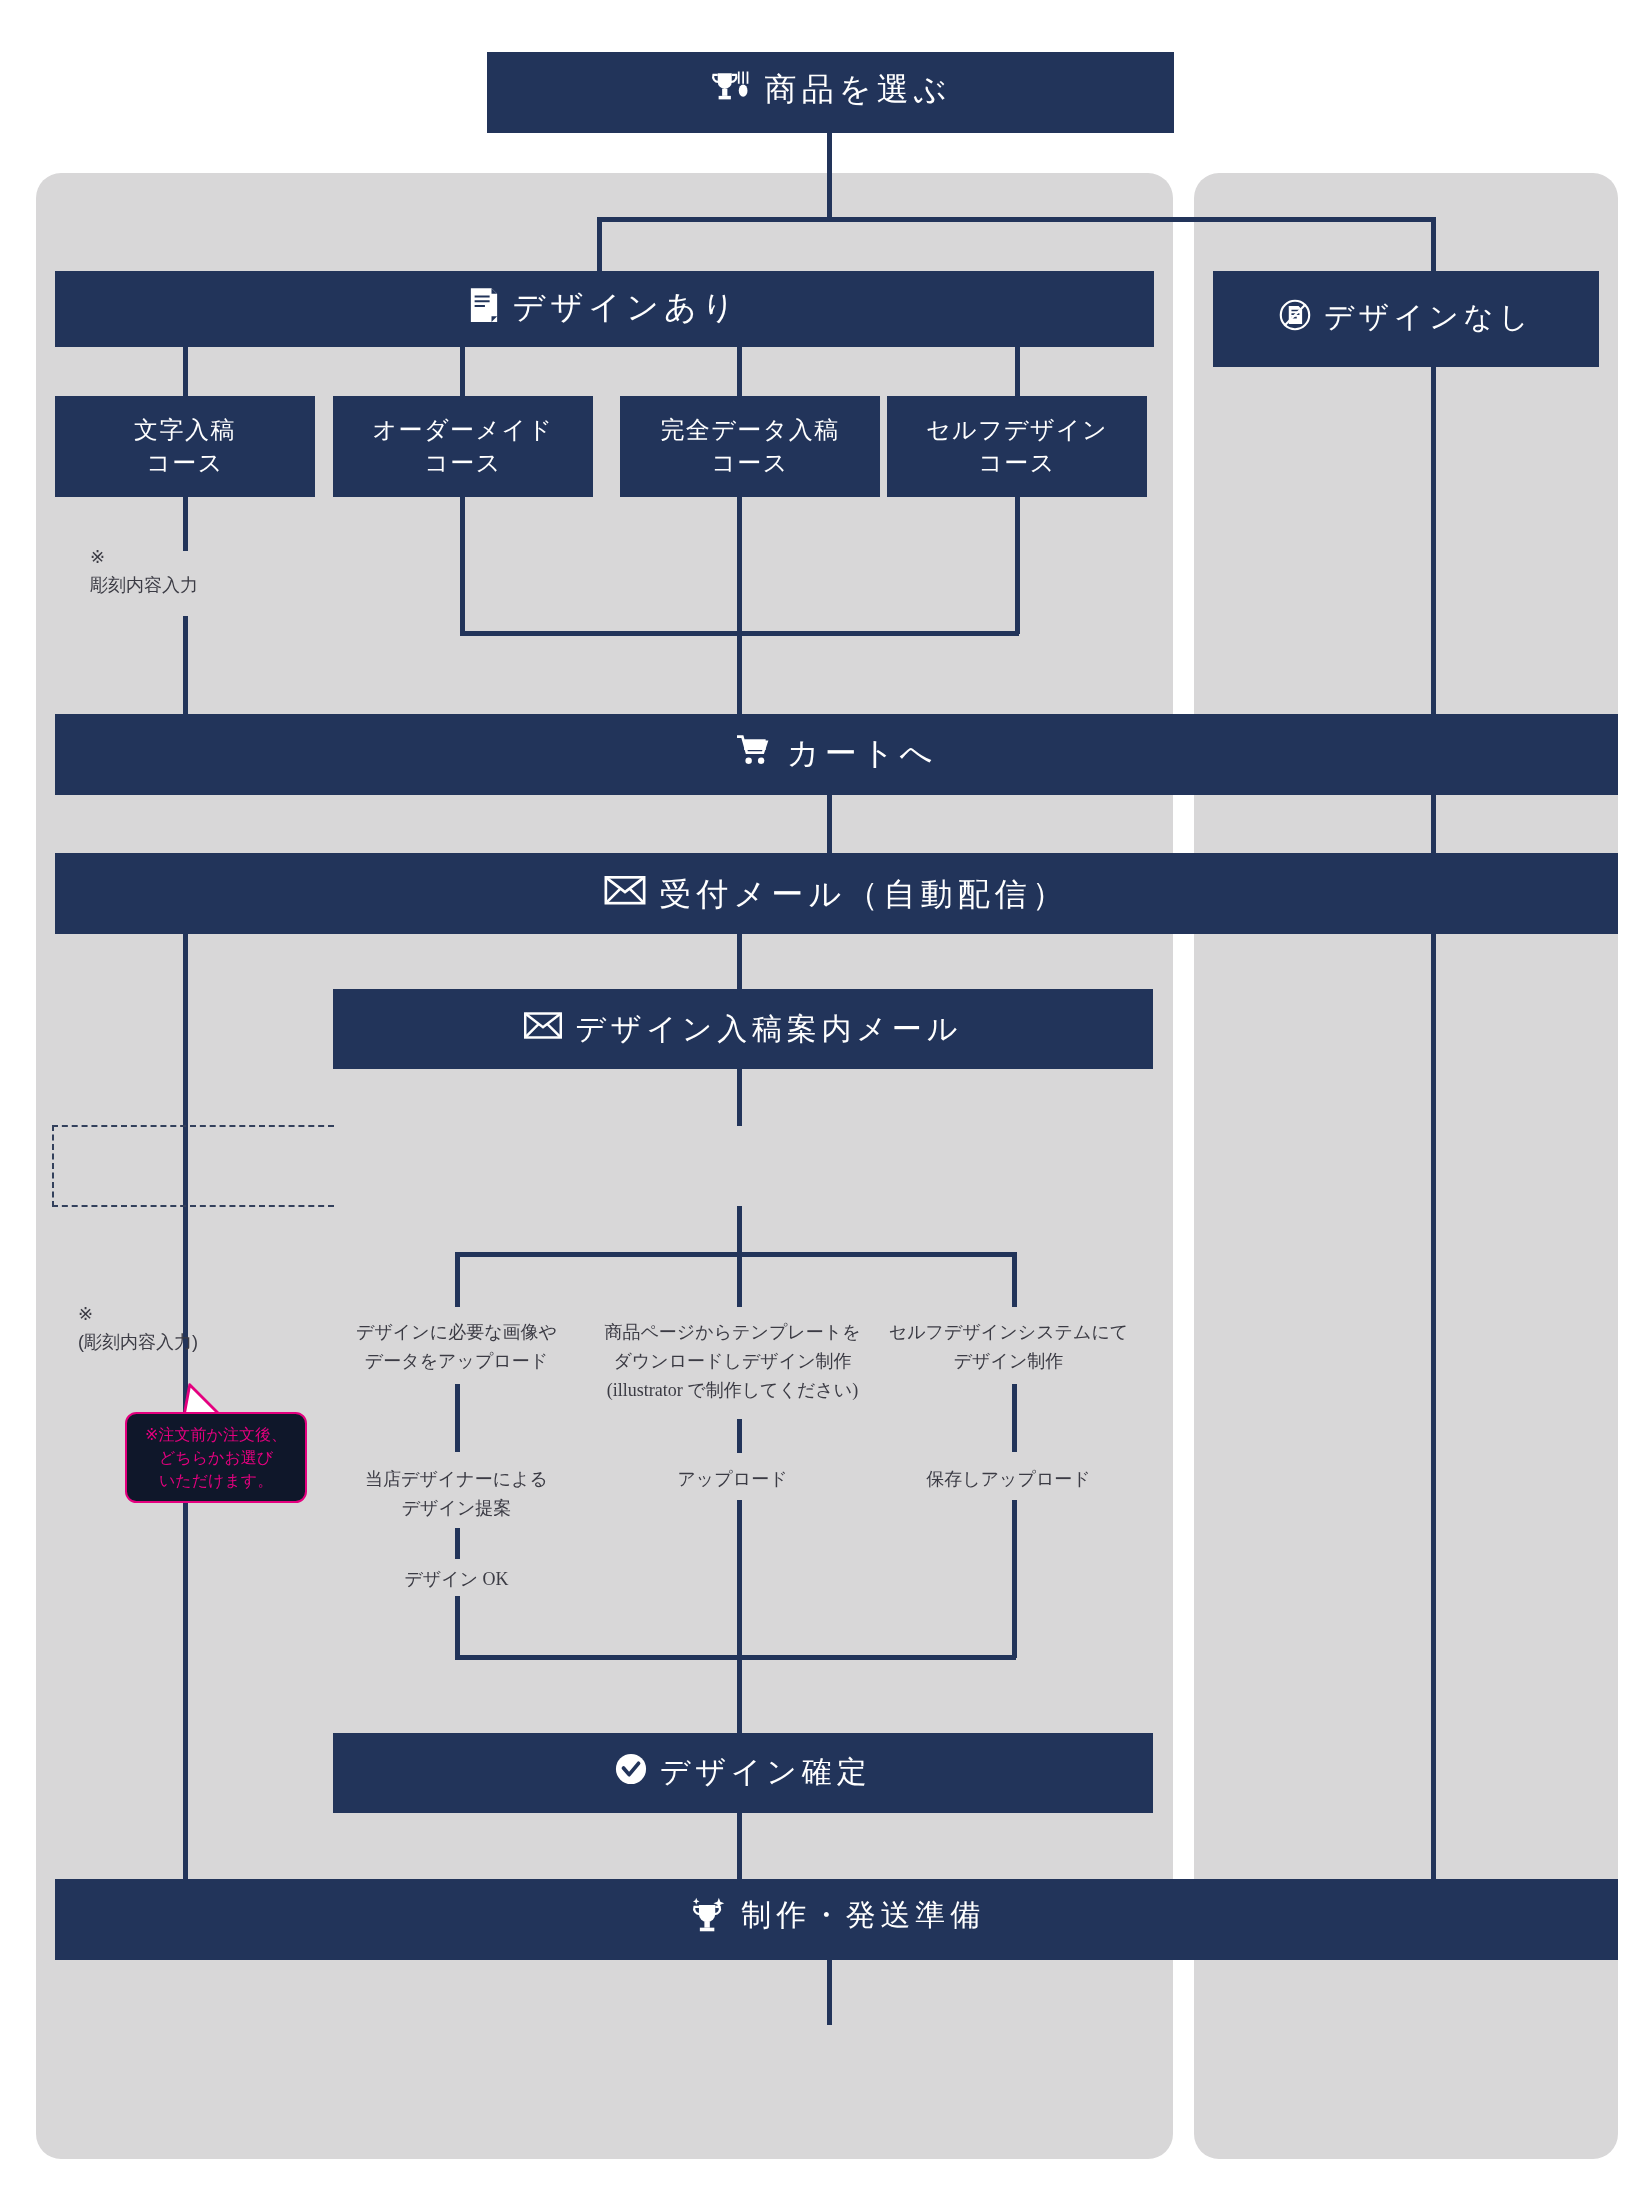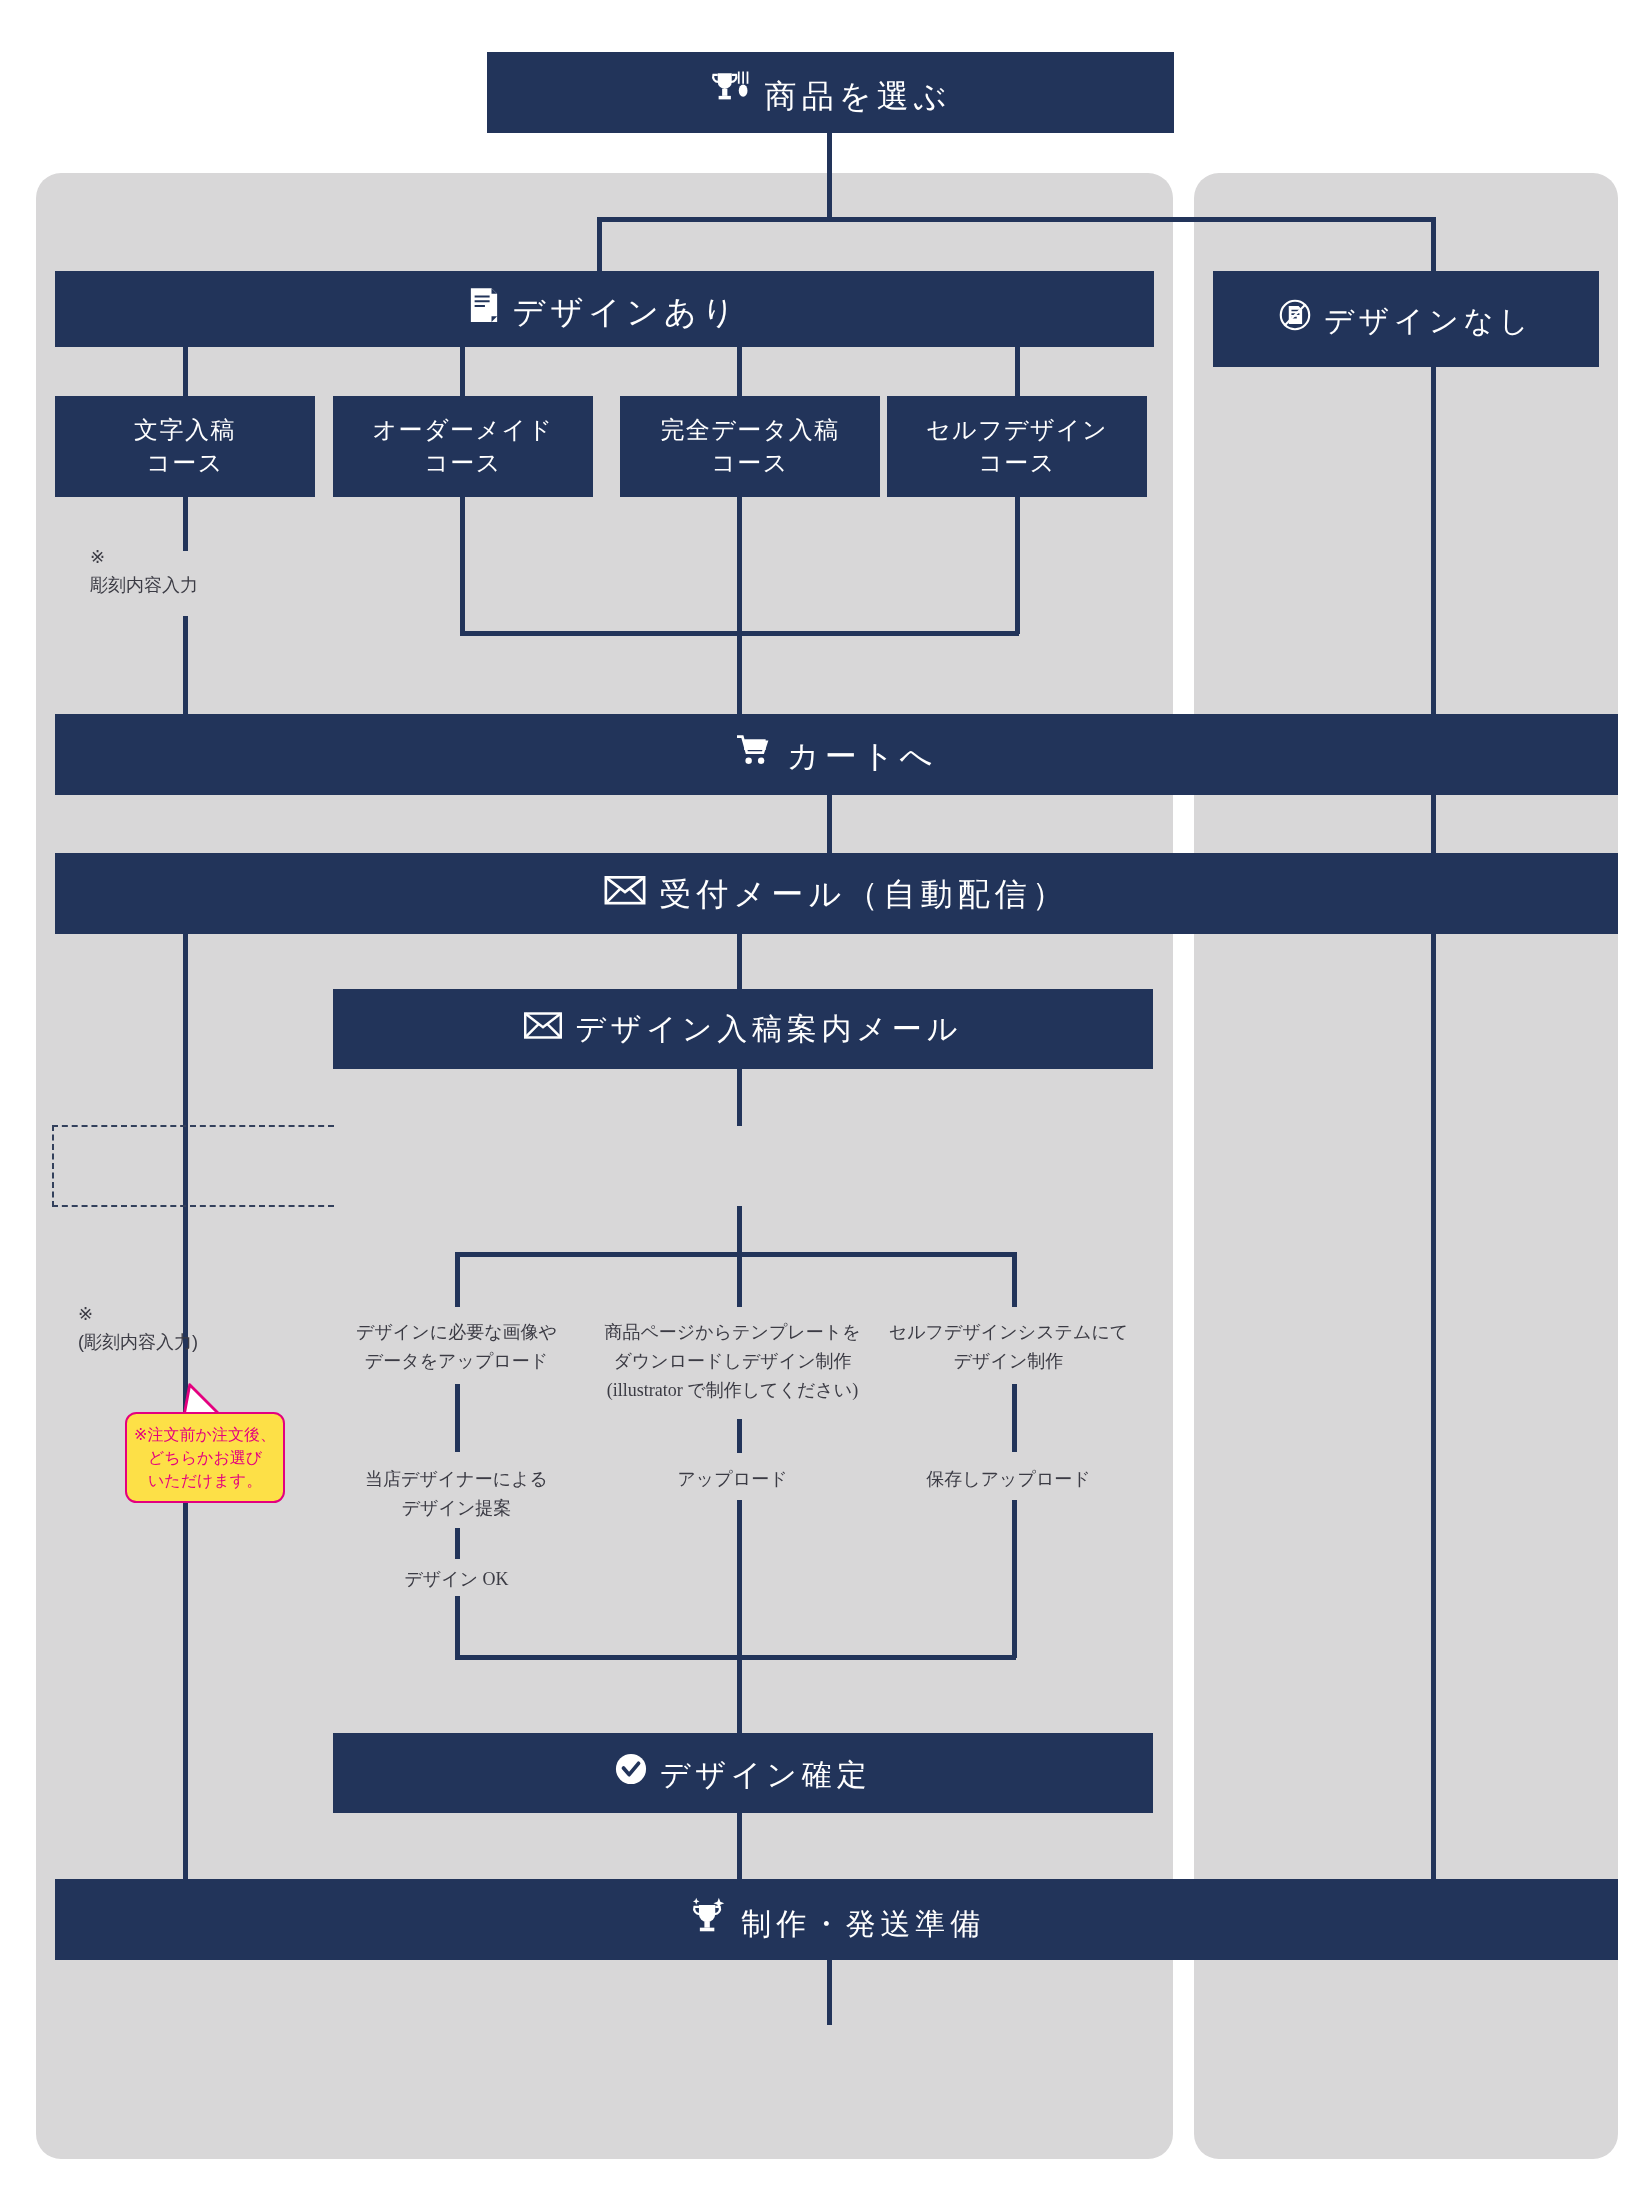--- a/index.html
+++ b/index.html
@@ -52,21 +52,21 @@
     gap: 3.8px;
     letter-spacing: 0.06em;
   }
   .nbox .lbl { white-space: nowrap; }
   .nbox .sub {
     font-size: 16px;
     letter-spacing: 0.02em;
   }
   .with-icon {
     display: inline-flex;
-    align-items: flex-end;
+    align-items: flex-start;
     gap: 13.3px;
   }
 
   
   #box-select     { left: 487px; top: 52px;   width: 687px;  height: 81px;  font-size: 32px; }
   #box-design-yes { left: 55px;  top: 271px;  width: 1099px; height: 76px;  font-size: 32px; }
   #box-design-no  { left: 1213px;top: 271px;  width: 386px;  height: 96px;  font-size: 29.5px; }
 
   .course {
     position: absolute;
@@ -109,24 +109,24 @@
   #cn-c1 { left: 866px;  top: 1318px; }
   #cn-a2 { left: 314px;  top: 1465px; }
   #cn-b2 { left: 590px;  top: 1465px; }
   #cn-c2 { left: 866px;  top: 1465px; }
   #cn-a3 { left: 314px;  top: 1565px; }
 
   
   #callout {
     position: absolute;
     left: 125px; top: 1412px;
-    width: 160px; height: 91px;
+    width: 182px; height: 91px;
     border: 2.9px solid #e4007f;
     border-radius: 11.4px;
-    background: #fde047;
+    background: #0f172a;
     color: #e4007f;
     font-size: 16px;
     line-height: 1.45;
     display: flex; align-items: center; justify-content: center;
     text-align: center;
     white-space: pre-line;
   }
   #callout-tail {
     position: absolute;
     left: 176px; top: 1379px;

